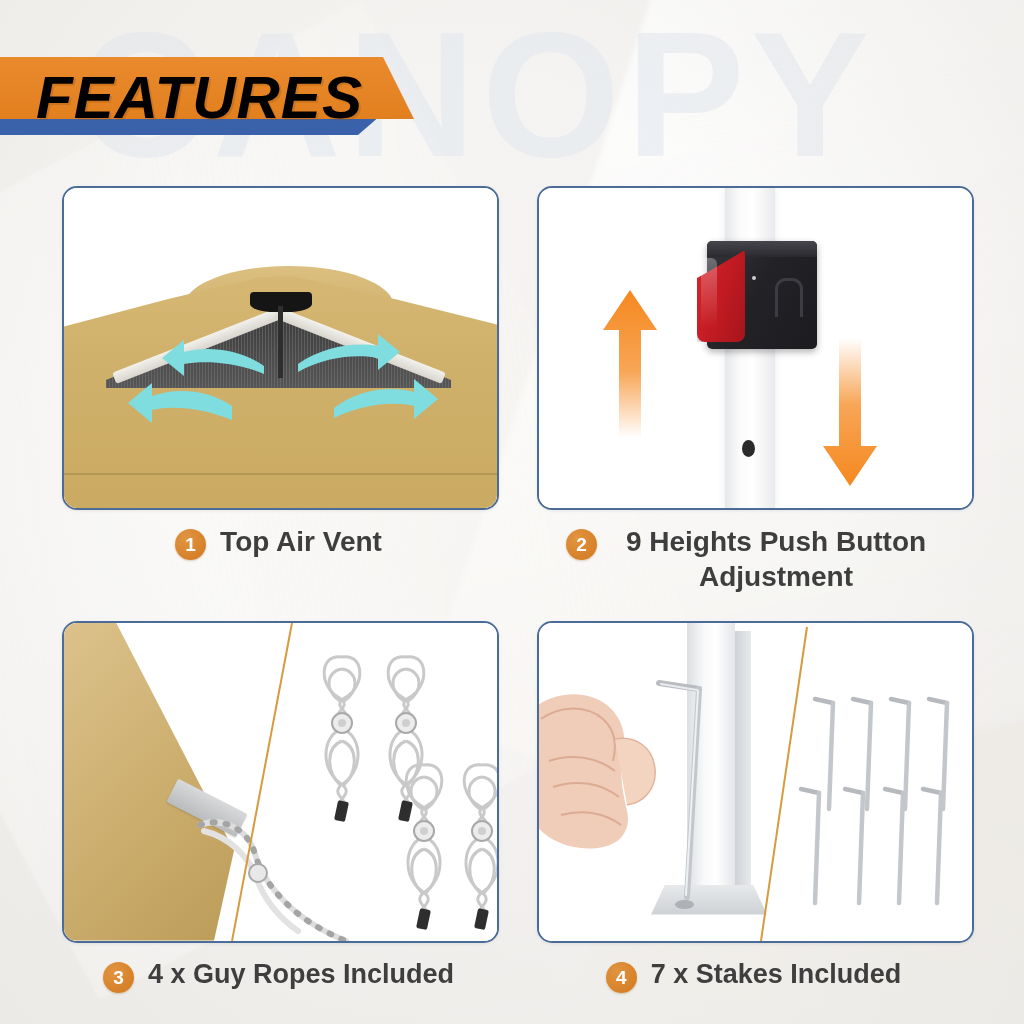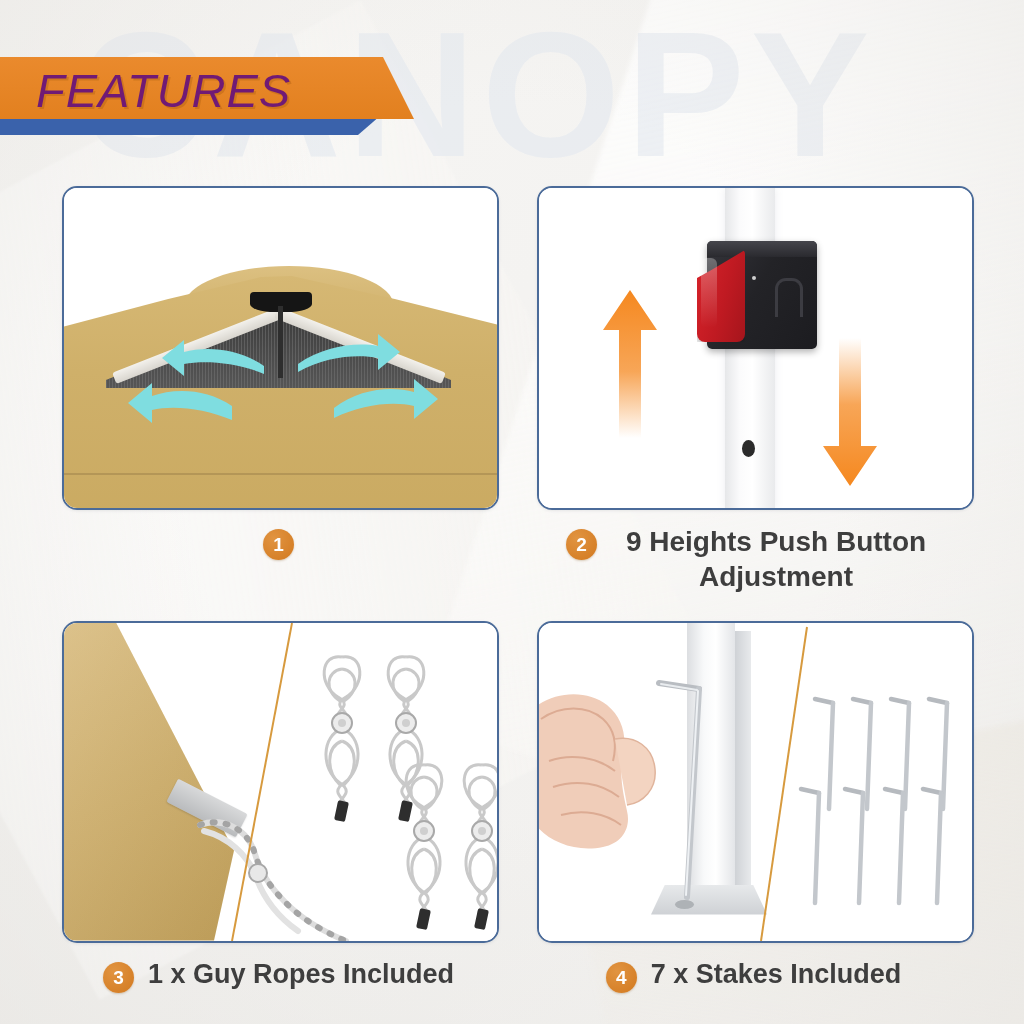--- a/index.html
+++ b/index.html
@@ -44,22 +44,22 @@
     clip-path:polygon(0 0,388px 0,358px 26px,0 26px);
   }
   .banner-orange{
     position:absolute;left:0;top:0;width:414px;height:62px;
     background:linear-gradient(180deg,#ea8a2d 0%,#e2801f 100%);
     clip-path:polygon(0 0,383px 0,414px 62px,0 62px);
     box-shadow:0 1px 2px rgba(0,0,0,.08);
   }
   .banner-text{
     position:absolute;left:36px;top:6px;
-    font-size:47px;font-weight:normal;font-style:italic;letter-spacing:1px;
-    color:#701a75;
+    font-size:60px;font-weight:bold;font-style:italic;letter-spacing:1px;
+    color:#000000;
     text-shadow:2px 2px 0 rgba(150,80,10,.28);
   }
 
   
   .grid{position:absolute;left:62px;top:186px;width:908px;}
   .row{display:flex;gap:42px;}
   .cell{width:433px;}
   .card{
     position:relative;width:433px;height:320px;
     background:#ffffff;border:2px solid #4b6b99;border-radius:15px;
@@ -262,20 +262,21 @@
             <svg class="vent-arrow" style="left:62px;top:192px;" width="110" height="46" viewBox="0 0 110 46">
               <path d="M106 26 C80 8,48 8,26 16 L26 3 L2 23 L26 43 L26 30 C46 25,78 28,106 40 Z" fill="#7fdde0"></path>
             </svg>
             <svg class="vent-arrow" style="left:266px;top:186px;" width="110" height="46" viewBox="0 0 110 46">
               <path d="M4 34 C30 14,62 12,84 18 L84 5 L108 25 L84 45 L84 32 C64 27,32 30,4 44 Z" fill="#7fdde0"></path>
             </svg>
           </div>
         </div>
         <div class="caption">
           <div class="badge">1</div>
+          <div class="cap-text">Top Air Vent</div>
         </div>
       </div>
 
       <div class="cell">
         <div class="card">
           <div class="pb-scene">
             <div class="pb-pole"></div>
             <div class="pb-hole"></div>
             <div class="pb-housing"></div>
             <div class="pb-housing-top"></div>
@@ -393,21 +394,21 @@
                 <path d="M30 98 C46 104,46 128,32 142"></path>
               </g>
               <circle cx="30" cy="80" r="10" fill="#ececec" stroke="#a9a9a9" stroke-width="2"></circle>
               <circle cx="30" cy="80" r="4" fill="#cfcfcf"></circle>
               <rect x="24" y="158" width="11" height="20" rx="2" fill="#2e2e2e" transform="rotate(12 29 168)"></rect>
             </svg>
           </div>
         </div>
         <div class="caption">
           <div class="badge">3</div>
-          <div class="cap-text">1 x Guy Ropes Included</div>
+          <div class="cap-text">4 x Guy Ropes Included</div>
         </div>
       </div>
 
       <div class="cell">
         <div class="card">
           <div class="st-scene">
             <div class="st-pole"></div>
             <div class="st-pole-side"></div>
             <div class="st-foot"></div>
             <div class="st-foot-hole"></div>

